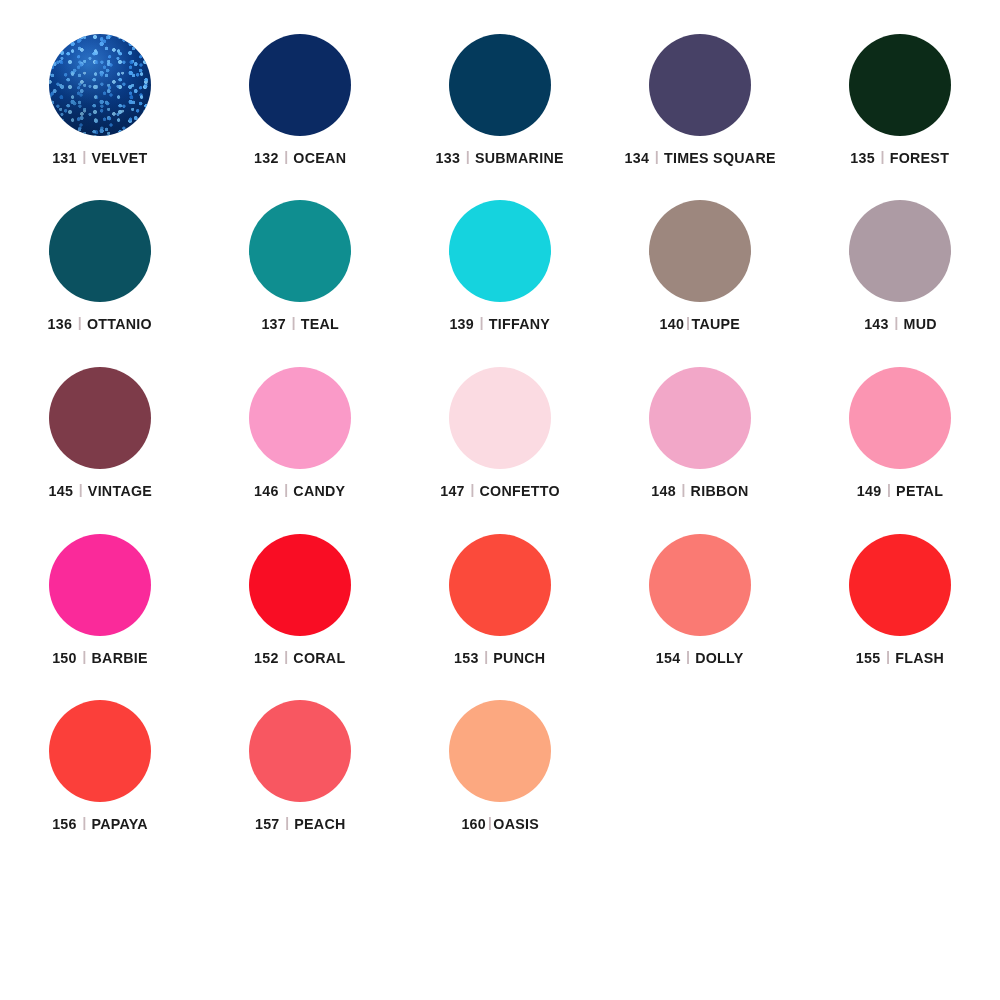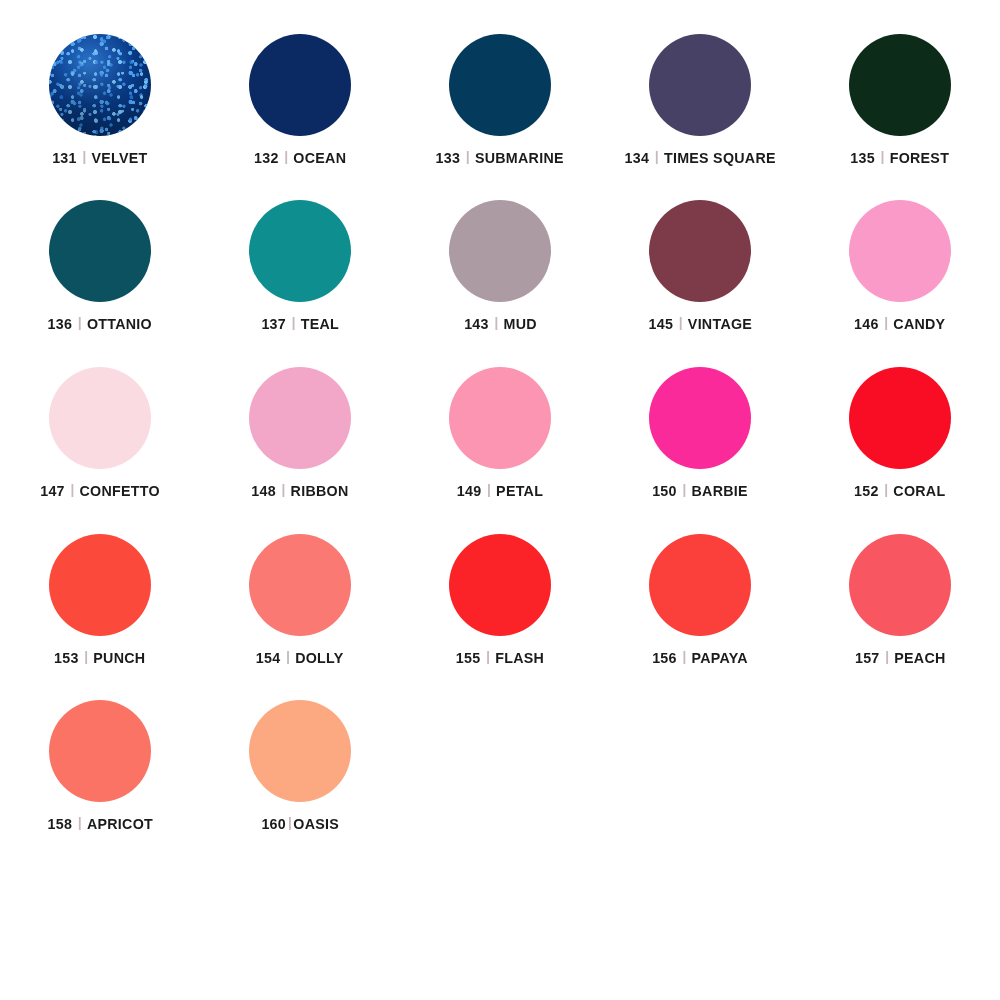--- a/index.html
+++ b/index.html
@@ -183,20 +183,36 @@
     </div>
     <div class="swatch-cell">
       <div class="swatch-disc" style="background: rgb(15, 142, 144);"></div>
       <div class="swatch-label">
         <span class="swatch-code">137</span>
         <span class="swatch-sep"></span>
         <span class="swatch-name">TEAL</span>
       </div>
     </div>
     <div class="swatch-cell">
+      <div class="swatch-disc" style="background: rgb(21, 211, 222);"></div>
+      <div class="swatch-label">
+        <span class="swatch-code">139</span>
+        <span class="swatch-sep"></span>
+        <span class="swatch-name">TIFFANY</span>
+      </div>
+    </div>
+    <div class="swatch-cell">
+      <div class="swatch-disc" style="background: rgb(157, 135, 126);"></div>
+      <div class="swatch-label">
+        <span class="swatch-code">140</span>
+        <span class="swatch-sep tight"></span>
+        <span class="swatch-name">TAUPE</span>
+      </div>
+    </div>
+    <div class="swatch-cell">
       <div class="swatch-disc" style="background: rgb(173, 155, 164);"></div>
       <div class="swatch-label">
         <span class="swatch-code">143</span>
         <span class="swatch-sep"></span>
         <span class="swatch-name">MUD</span>
       </div>
     </div>
     <div class="swatch-cell">
       <div class="swatch-disc" style="background: rgb(125, 59, 73);"></div>
       <div class="swatch-label">
@@ -284,28 +300,20 @@
         <span class="swatch-sep"></span>
         <span class="swatch-name">PAPAYA</span>
       </div>
     </div>
     <div class="swatch-cell">
       <div class="swatch-disc" style="background: rgb(248, 87, 97);"></div>
       <div class="swatch-label">
         <span class="swatch-code">157</span>
         <span class="swatch-sep"></span>
         <span class="swatch-name">PEACH</span>
-      </div>
-    </div>
-    <div class="swatch-cell">
-      <div class="swatch-disc" style="background: rgb(251, 115, 101);"></div>
-      <div class="swatch-label">
-        <span class="swatch-code">158</span>
-        <span class="swatch-sep"></span>
-        <span class="swatch-name">APRICOT</span>
       </div>
     </div>
     <div class="swatch-cell">
       <div class="swatch-disc" style="background: rgb(252, 168, 128);"></div>
       <div class="swatch-label">
         <span class="swatch-code">160</span>
         <span class="swatch-sep tight"></span>
         <span class="swatch-name">OASIS</span>
       </div>
     </div>

